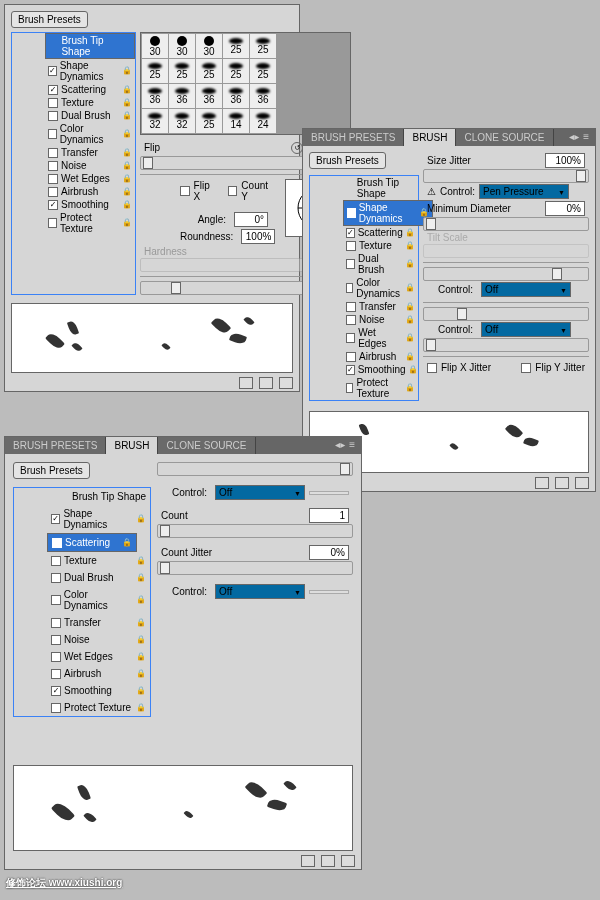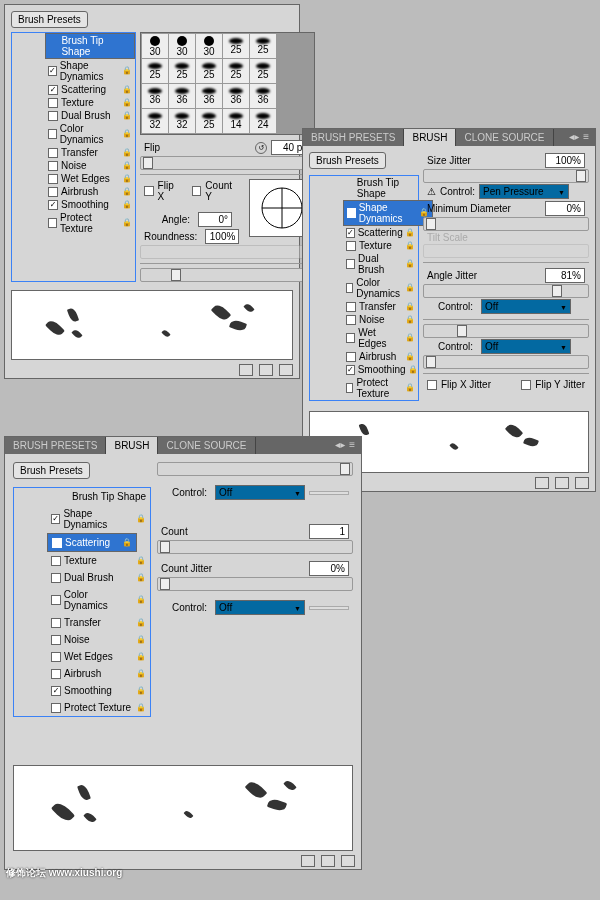--- a/index.html
+++ b/index.html
@@ -26,21 +26,21 @@
 .thumb{width:10px;height:12px;background:#eee;border:1px solid #666;position:absolute;top:0;}
 .numbox{background:#fff;border:1px solid #666;padding:1px 3px;width:40px;text-align:right;}
 .sel{background:#0369a1;border:1px solid #666;padding:1px 3px;width:90px;display:flex;justify-content:space-between;align-items:center;}
 .caret::after{content:"▼";font-size:7px;}
 .preview{background:#fff;border:1px solid #666;position:relative;}
 .leaf{position:absolute;background:#333;border-radius:60% 10% 60% 10%;transform:rotate(45deg);}
 .footicons{display:flex;gap:6px;justify-content:flex-end;padding:2px 6px;}
 .footicons span{width:14px;height:12px;border:1px solid #666;background:#ddd;}
 .lab{text-align:right;min-width:50px;padding-right:4px;}
 .circlebox{border:1px solid #666;background:#fff;width:66px;height:58px;display:flex;align-items:center;justify-content:center;}
-.wm{position:absolute;bottom:20px;left:6px;color:#fff;font-weight:bold;text-shadow:0 0 2px #000;}
+.wm{position:absolute;bottom:10px;left:6px;color:#fff;font-weight:bold;text-shadow:0 0 2px #000;text-decoration:underline;}
 .recycle{width:12px;height:12px;border:1px solid #666;border-radius:50%;display:inline-flex;align-items:center;justify-content:center;font-size:7px;}
 </style>
 </head>
 <body>
 
 <div class="panel" style="left:4px;top:4px;width:296px;">
  <div style="padding:6px 6px 4px;"><span class="btn">Brush Presets</span></div>
  <div style="display:flex;gap:4px;padding:0 6px;">
   <div class="list" style="width:126px;">
    <div class="litem sel">
@@ -189,21 +189,21 @@
    <div class="row" style="margin-top:4px;">
           <span>Flip</span>
           <span style="flex:1"></span>
           <span class="recycle">↺</span>
           <span class="numbox">40 px</span>
         </div>
    <div class="slider">
           <div class="thumb" style="left:2px;"></div>
         </div>
    <div style="border-top:1px solid #999;margin:4px 0;"></div>
-   <div style="display:flex;gap:6px;">
+   <div style="display:flex;gap:6px;margin-left:36px;">
     <div style="flex:1;">
      <div class="row">
               <span class="ck"></span>
               <span>Flip X</span>
               <span class="ck" style="margin-left:6px;"></span>
               <span>Count Y</span>
             </div>
      <div class="row" style="margin-top:8px;">
               <span class="lab">Angle:</span>
               <span class="numbox" style="width:34px;">0°</span>
@@ -214,20 +214,25 @@
             </div>
     </div>
     <div class="circlebox">
             <svg width="50" height="50">
               <circle cx="25" cy="25" r="20" fill="none" stroke="#000"></circle>
               <line x1="25" y1="5" x2="25" y2="45" stroke="#000"></line>
               <line x1="5" y1="25" x2="45" y2="25" stroke="#000"></line>
             </svg>
           </div>
    </div>
+   <div class="row" style="color:#999;">
+          <span>Hardness</span>
+          <span style="flex:1"></span>
+          <span class="numbox" style="background:#ddd;border-color:#aaa;"></span>
+        </div>
    <div class="slider" style="opacity:.4;"></div>
    <div style="border-top:1px solid #999;margin:4px 0;"></div>
    <div class="slider">
           <div class="thumb" style="left:30px;"></div>
         </div>
   </div>
  </div>
  <div class="preview" style="margin:8px 6px 2px;height:70px;">
   <div class="leaf" style="left:34px;top:32px;width:18px;height:10px;"></div>
   <div class="leaf" style="left:54px;top:20px;width:14px;height:8px;transform:rotate(70deg);"></div>
@@ -342,25 +347,20 @@
           <span class="numbox">0%</span>
         </div>
    <div class="slider">
           <div class="thumb" style="left:2px;"></div>
         </div>
    <div class="row" style="color:#aaa;">
           <span>Tilt Scale</span>
         </div>
    <div class="slider" style="opacity:.3;"></div>
    <div style="border-top:1px solid #999;margin:4px 0;"></div>
-   <div class="row">
-          <span>Angle Jitter</span>
-          <span style="flex:1"></span>
-          <span class="numbox">81%</span>
-        </div>
    <div class="slider">
           <div class="thumb" style="left:78%;"></div>
         </div>
    <div class="row">
           <span class="lab">Control:</span>
           <span class="sel">
             <span>Off</span>
             <span class="caret"></span>
           </span>
         </div>
@@ -482,21 +482,21 @@
           <div class="thumb" style="right:2px;"></div>
         </div>
    <div class="row" style="margin-top:8px;">
           <span class="lab">Control:</span>
           <span class="sel">
             <span>Off</span>
             <span class="caret"></span>
           </span>
           <span class="numbox" style="background:#ddd;border-color:#aaa;"></span>
         </div>
-   <div class="row" style="margin-top:22px;">
+   <div class="row" style="margin-top:6px;">
           <span>Count</span>
           <span style="flex:1"></span>
           <span class="numbox">1</span>
         </div>
    <div class="slider">
           <div class="thumb" style="left:2px;"></div>
         </div>
    <div class="row" style="margin-top:6px;">
           <span>Count Jitter</span>
           <span style="flex:1"></span>

